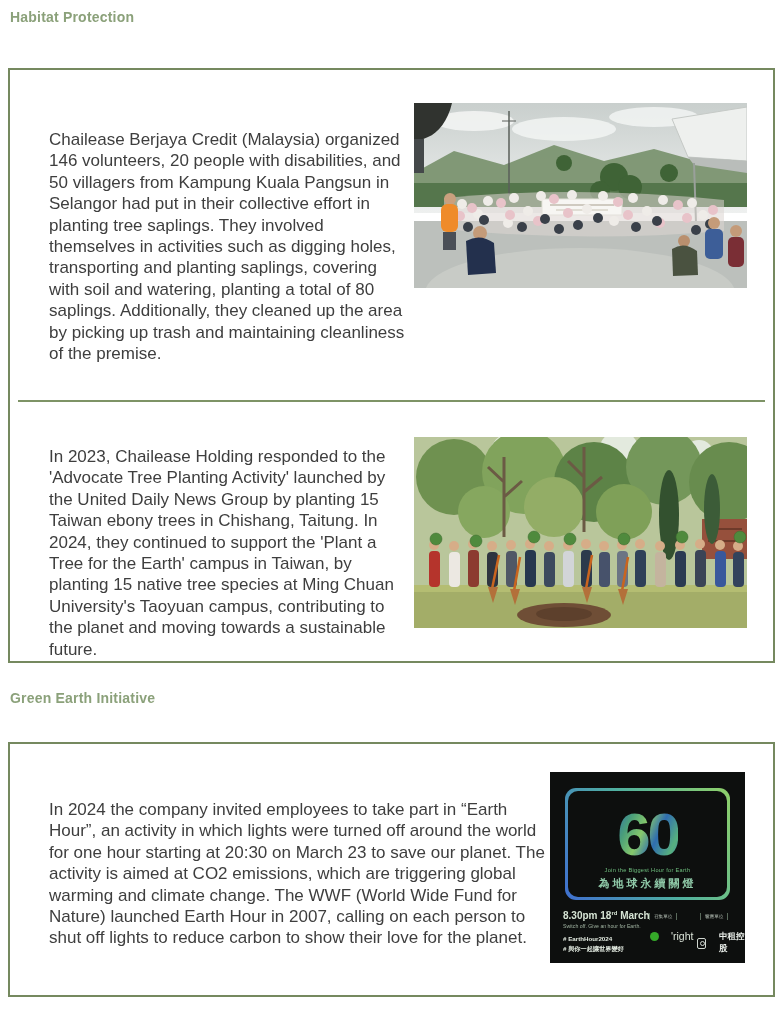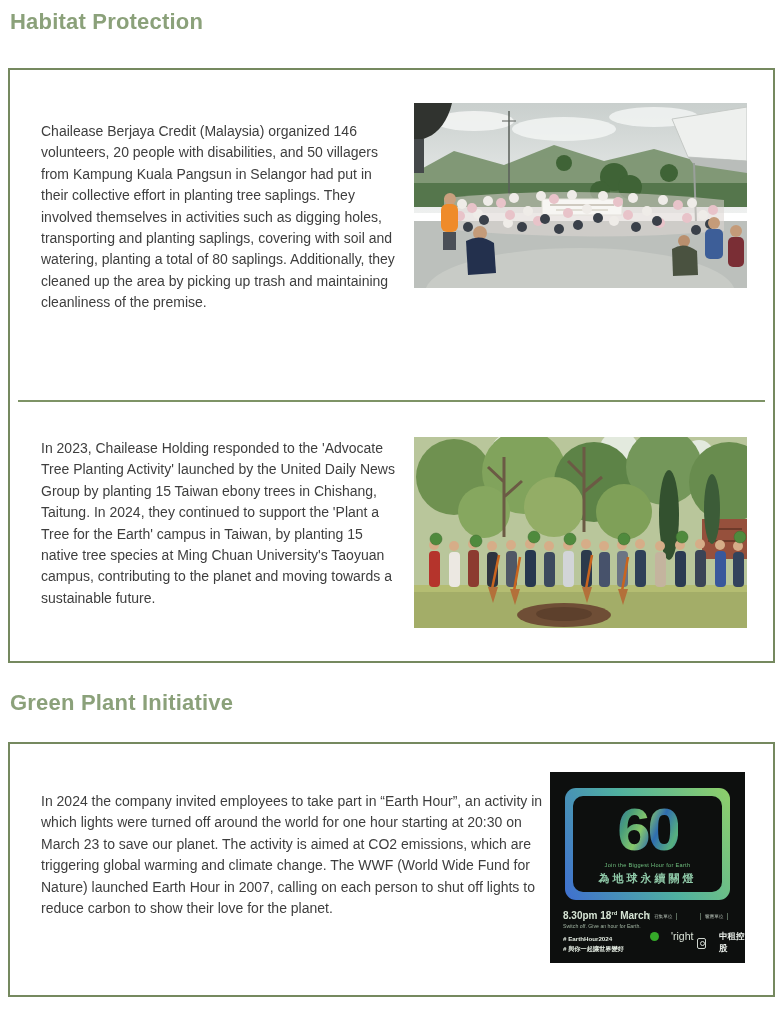--- a/index.html
+++ b/index.html
@@ -1,28 +1,28 @@
 <!DOCTYPE html>
 <html><head>
 <meta charset="utf-8">
 <style>
   html,body{margin:0;padding:0;background:#ffffff;}
   .page{position:relative;width:783px;height:1009px;background:#ffffff;overflow:hidden;
         font-family:"Liberation Sans",sans-serif;}
-  .sec-title{position:absolute;margin:0;font-size:22px;font-weight:bold;color:#8ba17a;letter-spacing:.2px;}
+  .sec-title{position:absolute;margin:0;font-size:14px;font-weight:bold;color:#8ba17a;letter-spacing:.2px;}
   .panel{position:absolute;box-sizing:border-box;border:2px solid #75895f;background:#ffffff;}
-  .story{position:absolute;margin:3px;font-size:14px;line-height:21.4px;color:#3e3e3e;}
+  .story{position:absolute;margin:11px;font-size:17px;line-height:21.4px;color:#3e3e3e;}
   .divider{position:absolute;height:1.5px;background:#7e9366;}
   .photo{position:absolute;overflow:hidden;}
   .photo svg{display:block;}
 
   
   .poster{position:absolute;left:550px;top:772px;width:195px;height:191px;background:#0d0f0e;}
   .p-frame{position:absolute;left:15px;top:16px;width:165px;height:112px;border-radius:11px;
-           background:linear-gradient(60deg,#3f6fd0,#4fb0a0,#8fd069);padding:8px;box-sizing:border-box;}
+           background:linear-gradient(60deg,#3f6fd0,#4fb0a0,#8fd069);padding:3px;box-sizing:border-box;}
   .p-frame-inner{width:100%;height:100%;background:#0d0f0e;border-radius:10px;
            display:flex;flex-direction:column;align-items:center;justify-content:flex-end;box-sizing:border-box;padding-bottom:6px;}
   .p-60{font-size:60px;font-weight:bold;line-height:58px;letter-spacing:-3px;
         background:linear-gradient(115deg,#2f6db0 0%,#4a9e7a 22%,#86c86b 42%,#2f6db0 62%,#57b07e 85%,#3a7fb5 100%);
         -webkit-background-clip:text;background-clip:text;color:transparent;}
   .p-join{font-size:5.6px;color:#6fbf7f;letter-spacing:.3px;margin-top:3px;}
   .p-zh{font-size:11px;color:#8fc9a8;letter-spacing:3px;margin-top:3px;font-weight:bold;}
   .p-time{position:absolute;left:13px;top:138px;font-size:10px;font-weight:bold;color:#d6e4d4;}
   .p-time sup{font-size:6px;}
   .p-switch{position:absolute;left:13px;top:151px;font-size:5.2px;color:#9fb2a0;}
@@ -229,21 +229,21 @@
         <line x1="106" y1="120" x2="100" y2="154" stroke="#c9651f" stroke-width="2.5"></line>
         <polygon points="96,152 106,152 101,168" fill="#b3703a"></polygon>
         <line x1="178" y1="118" x2="172" y2="152" stroke="#c9651f" stroke-width="2.5"></line>
         <polygon points="168,150 178,150 173,166" fill="#b3703a"></polygon>
         <line x1="214" y1="120" x2="208" y2="154" stroke="#c9651f" stroke-width="2.5"></line>
         <polygon points="204,152 214,152 209,168" fill="#b3703a"></polygon>
       </g>
     </svg>
   </div>
 
-  <h1 class="sec-title" style="left:10px;top:690px;">Green Plant Initiative</h1>
+  <h1 class="sec-title" style="left:10px;top:690px;">Green Earth Initiative</h1>
 
   <section class="panel" style="left:8px;top:742px;width:767px;height:255px;"></section>
 
   <p class="story" style="left:38px;top:788px;width:508px;">In 2024 the company invited employees to take part in “Earth Hour”, an activity in which lights were turned off around the world for one hour starting at 20:30 on March 23 to save our planet. The activity is aimed at CO2 emissions, which are triggering global warming and climate change. The WWF (World Wide Fund for Nature) launched Earth Hour in 2007, calling on each person to shut off lights to reduce carbon to show their love for the planet.</p>
 
   <div class="poster">
     <div class="p-frame">
       <div class="p-frame-inner">
         <div class="p-60">60</div>
         <div class="p-join">Join the Biggest Hour for Earth</div>

